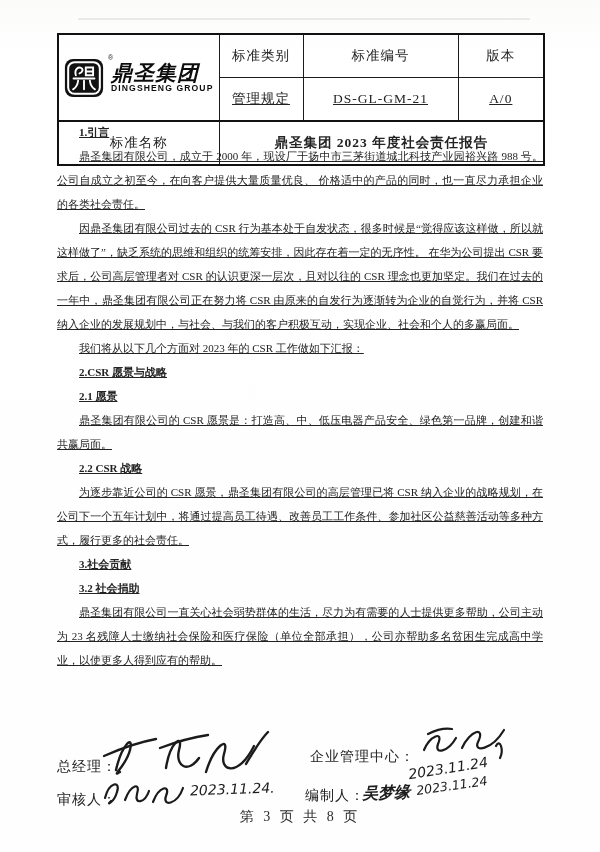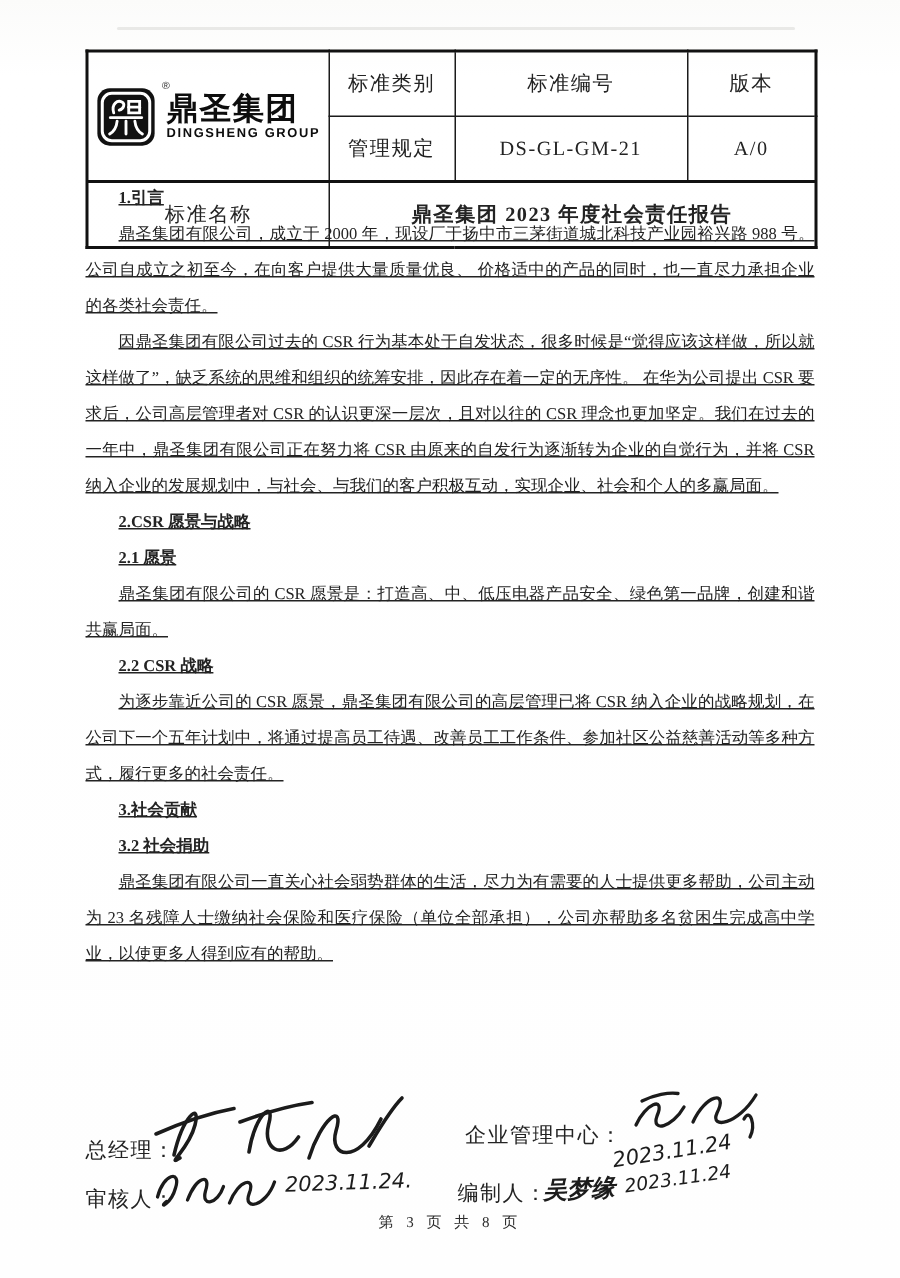--- a/index.html
+++ b/index.html
@@ -26,34 +26,34 @@
     border-collapse:collapse; table-layout:fixed;
   }
   table.head td {
     border:1.6px solid #1b1b1b;
     text-align:center; vertical-align:middle;
     font-size:13.5px; padding:12px; letter-spacing:1px;
   }
   table.head { border:2.2px solid #111; }
   td.r3 { border-top:2.2px solid #111 !important; }
   .h-row1 { height:27px; }
-  .h-row2 { height:28px; }
+  .h-row2 { height:28px;text-decoration:underline; }
   .h-row3 { height:14px; }
 
   .logo-cell { padding:2px 0 !important; }
   .logo-box { position:relative; display:flex; align-items:center; justify-content:center; gap:7px; }
   .logo-mark { flex:0 0 auto; }
   .logo-reg {
     position:absolute; top:-4px; left:49px;
     font-size:7px; font-family:"Liberation Sans",sans-serif; letter-spacing:0;
   }
   .logo-text { text-align:left; }
   .logo-cn {
     font-family:"Liberation Sans","DejaVu Sans",sans-serif;
-    font-weight:900; font-size:21px; line-height:21px; letter-spacing:1px; color:#0d0d0d;
+    font-weight:900; font-size:21px; line-height:21px; letter-spacing:1px; color:#0d0d0d;font-style:italic;
   }
   .logo-en {
     font-family:"Liberation Sans","DejaVu Sans",sans-serif;
     font-weight:700; font-size:8.6px; letter-spacing:1.1px; line-height:10px; color:#0d0d0d;
   }
   .doc-title { font-weight:700; font-size:14.5px; letter-spacing:1px; }
   .cell-mono { letter-spacing:1.5px; }
 
   
   .doc-body {
@@ -70,21 +70,21 @@
     position:absolute;
     font-family:"DejaVu Sans","Liberation Sans",sans-serif;
     font-style:italic; color:#1c1c1c; white-space:nowrap;
   }
   .hand-name { font-weight:bold; font-size:16px; transform:rotate(-2deg); }
   .hand-date { font-size:14px; }
 
   
   .page-footer {
     position:absolute; top:808px; left:0; width:100%;
-    text-align:center; font-size:10px; letter-spacing:3px; color:#2b2b2b;
+    text-align:center; font-size:14px; letter-spacing:3px; color:#2b2b2b;
   }
 </style>
 </head>
 <body>
 
 <div class="page">
 
   <div class="scan-streak"></div>
 
   <table class="head">
@@ -132,20 +132,21 @@
       <td class="r3 doc-title" colspan="3">鼎圣集团 2023 年度社会责任报告</td>
     </tr>
   </tbody>
     </table>
 
   <div class="doc-body">
 
   <p class="heading">1.引言</p>
       <p class="para">鼎圣集团有限公司，成立于 2000 年，现设厂于扬中市三茅街道城北科技产业园裕兴路 988 号。公司自成立之初至今，在向客户提供大量质量优良、 价格适中的产品的同时，也一直尽力承担企业的各类社会责任。</p>
       <p class="para">因鼎圣集团有限公司过去的 CSR 行为基本处于自发状态，很多时候是“觉得应该这样做，所以就这样做了”，缺乏系统的思维和组织的统筹安排，因此存在着一定的无序性。 在华为公司提出 CSR 要求后，公司高层管理者对 CSR 的认识更深一层次，且对以往的 CSR 理念也更加坚定。我们在过去的一年中，鼎圣集团有限公司正在努力将 CSR 由原来的自发行为逐渐转为企业的自觉行为，并将 CSR 纳入企业的发展规划中，与社会、与我们的客户积极互动，实现企业、社会和个人的多赢局面。</p>
+      <p class="para">我们将从以下几个方面对 2023 年的 CSR 工作做如下汇报：</p>
       <p class="heading">2.CSR 愿景与战略</p>
       <p class="heading">2.1 愿景</p>
       <p class="para">鼎圣集团有限公司的 CSR 愿景是：打造高、中、低压电器产品安全、绿色第一品牌，创建和谐共赢局面。</p>
       <p class="heading">2.2 CSR 战略</p>
       <p class="para">为逐步靠近公司的 CSR 愿景，鼎圣集团有限公司的高层管理已将 CSR 纳入企业的战略规划，在公司下一个五年计划中，将通过提高员工待遇、改善员工工作条件、参加社区公益慈善活动等多种方式，履行更多的社会责任。</p>
       <p class="heading">3.社会贡献</p>
       <p class="heading">3.2 社会捐助</p>
       <p class="para">鼎圣集团有限公司一直关心社会弱势群体的生活，尽力为有需要的人士提供更多帮助，公司主动为 23 名残障人士缴纳社会保险和医疗保险（单位全部承担），公司亦帮助多名贫困生完成高中学业，以使更多人得到应有的帮助。</p>
     </div>
 

